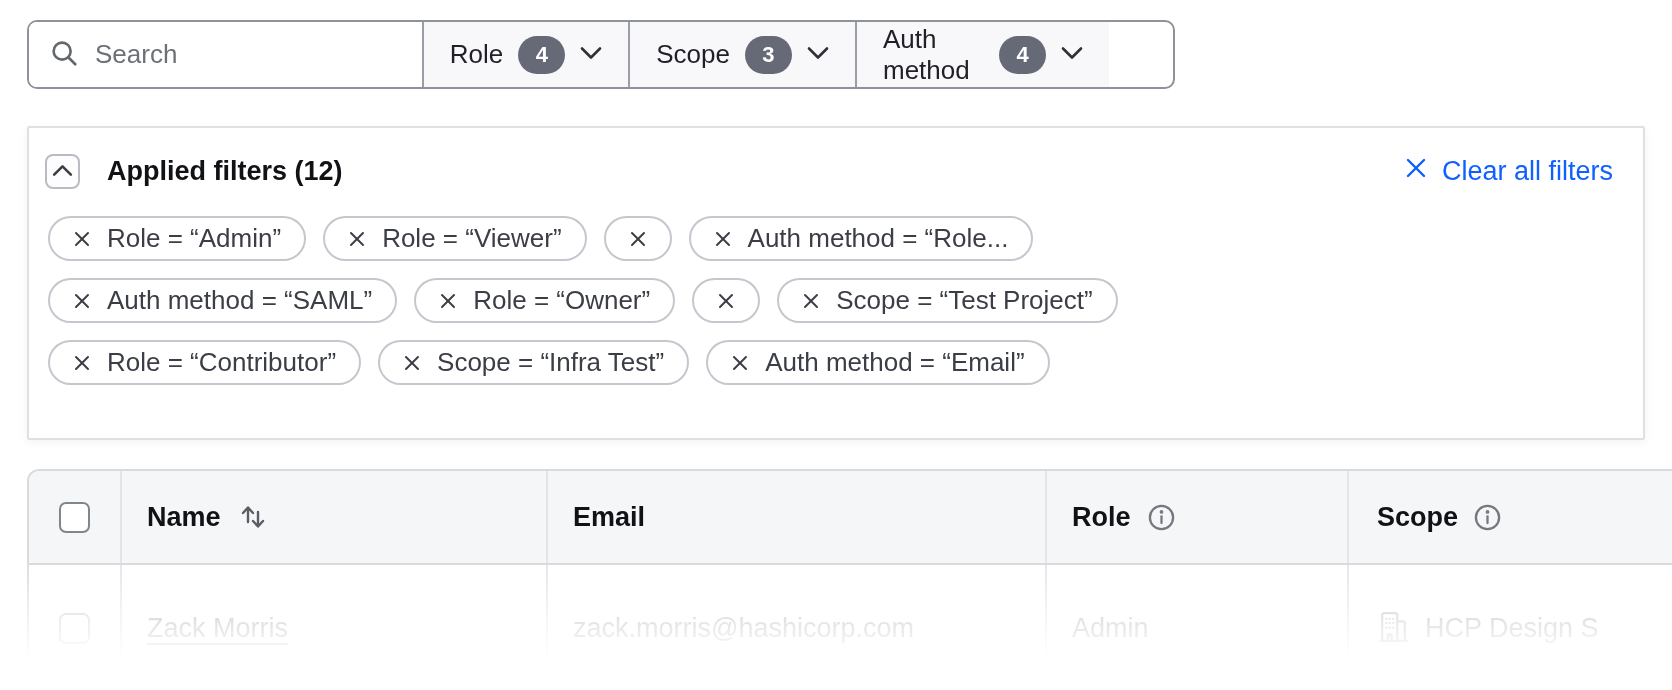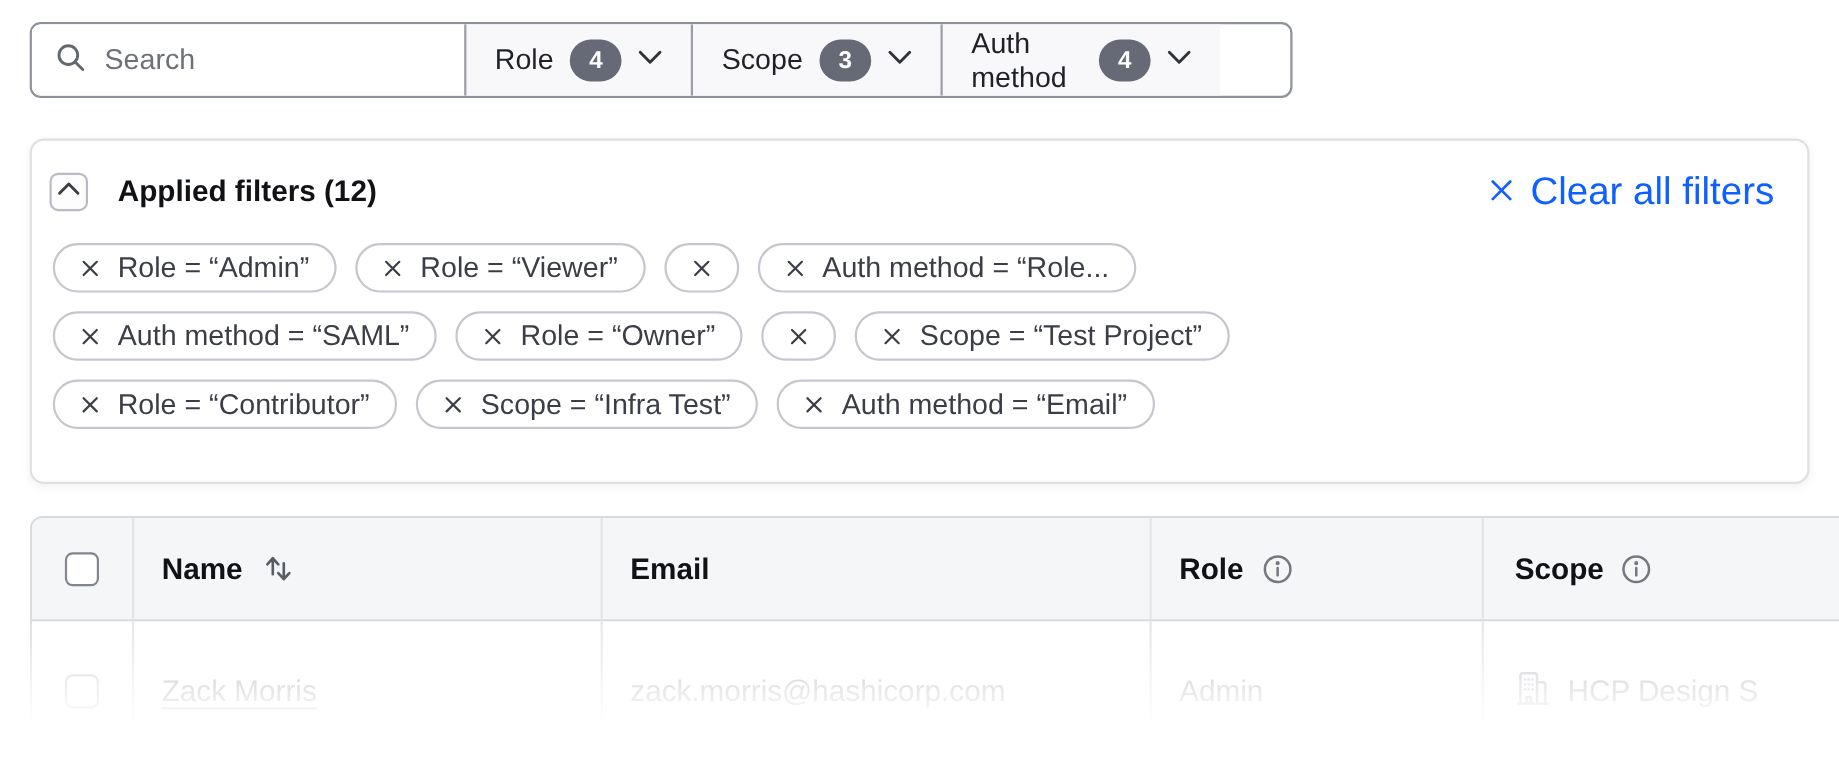--- a/index.html
+++ b/index.html
@@ -61,21 +61,21 @@
     display: inline-flex; align-items: center; justify-content: center;
     padding: 0 10px;
   }
 
   
   .card {
     position: absolute; left: 27px; top: 126px;
     width: 1618px; height: 314px;
     background: #ffffff;
     border: 2px solid #dfe0e4;
-    border-radius: 13px;
+    border-radius: 2px;
     box-shadow: 0 3px 8px rgba(101,106,118,0.07);
   }
   .card-header {
     display: flex; align-items: center;
     padding: 26px 30px 0 16px;
   }
   .collapse-btn {
     width: 35px; height: 35px;
     border: 2px solid #b9bcc3;
     border-radius: 8px;
@@ -85,21 +85,21 @@
     flex: 0 0 auto;
   }
   .card-title {
     font-size: 27px; font-weight: bold; color: #101216;
     margin-left: 27px;
   }
   .clear-all {
     margin-left: auto;
     display: flex; align-items: center; gap: 14px;
     color: #1060ff;
-    font-size: 35px; font-weight: 500;
+    font-size: 27px; font-weight: 500;
     cursor: pointer;
     text-decoration: none;
   }
   .chips-area { padding: 27px 24px 0 19px; }
   .chip-row {
     display: flex; gap: 17px;
     margin-bottom: 17px;
   }
   .chip {
     display: inline-flex; align-items: center; gap: 16px;

